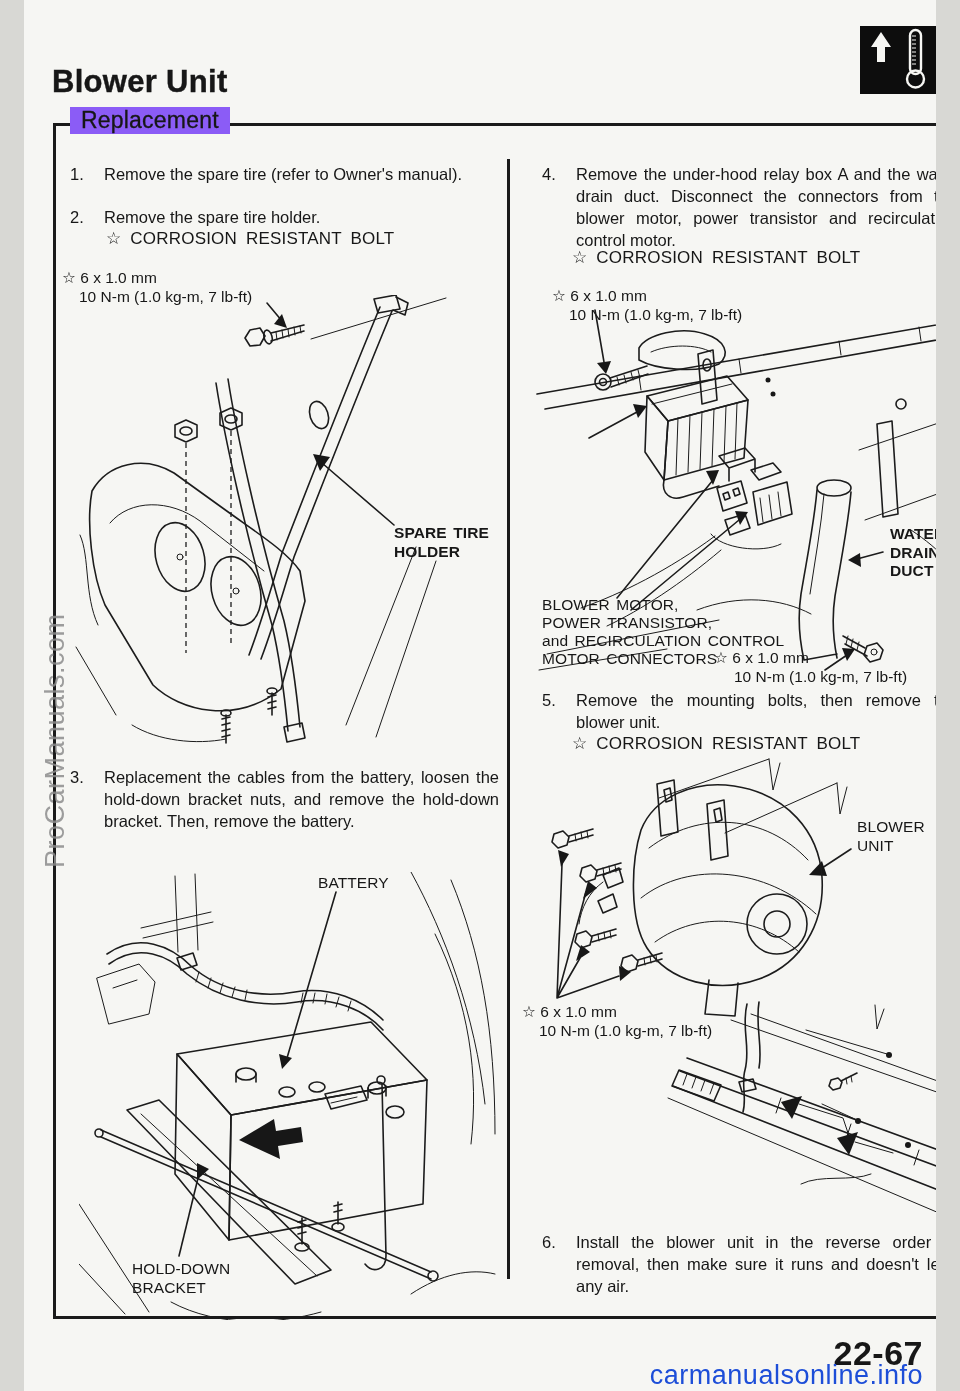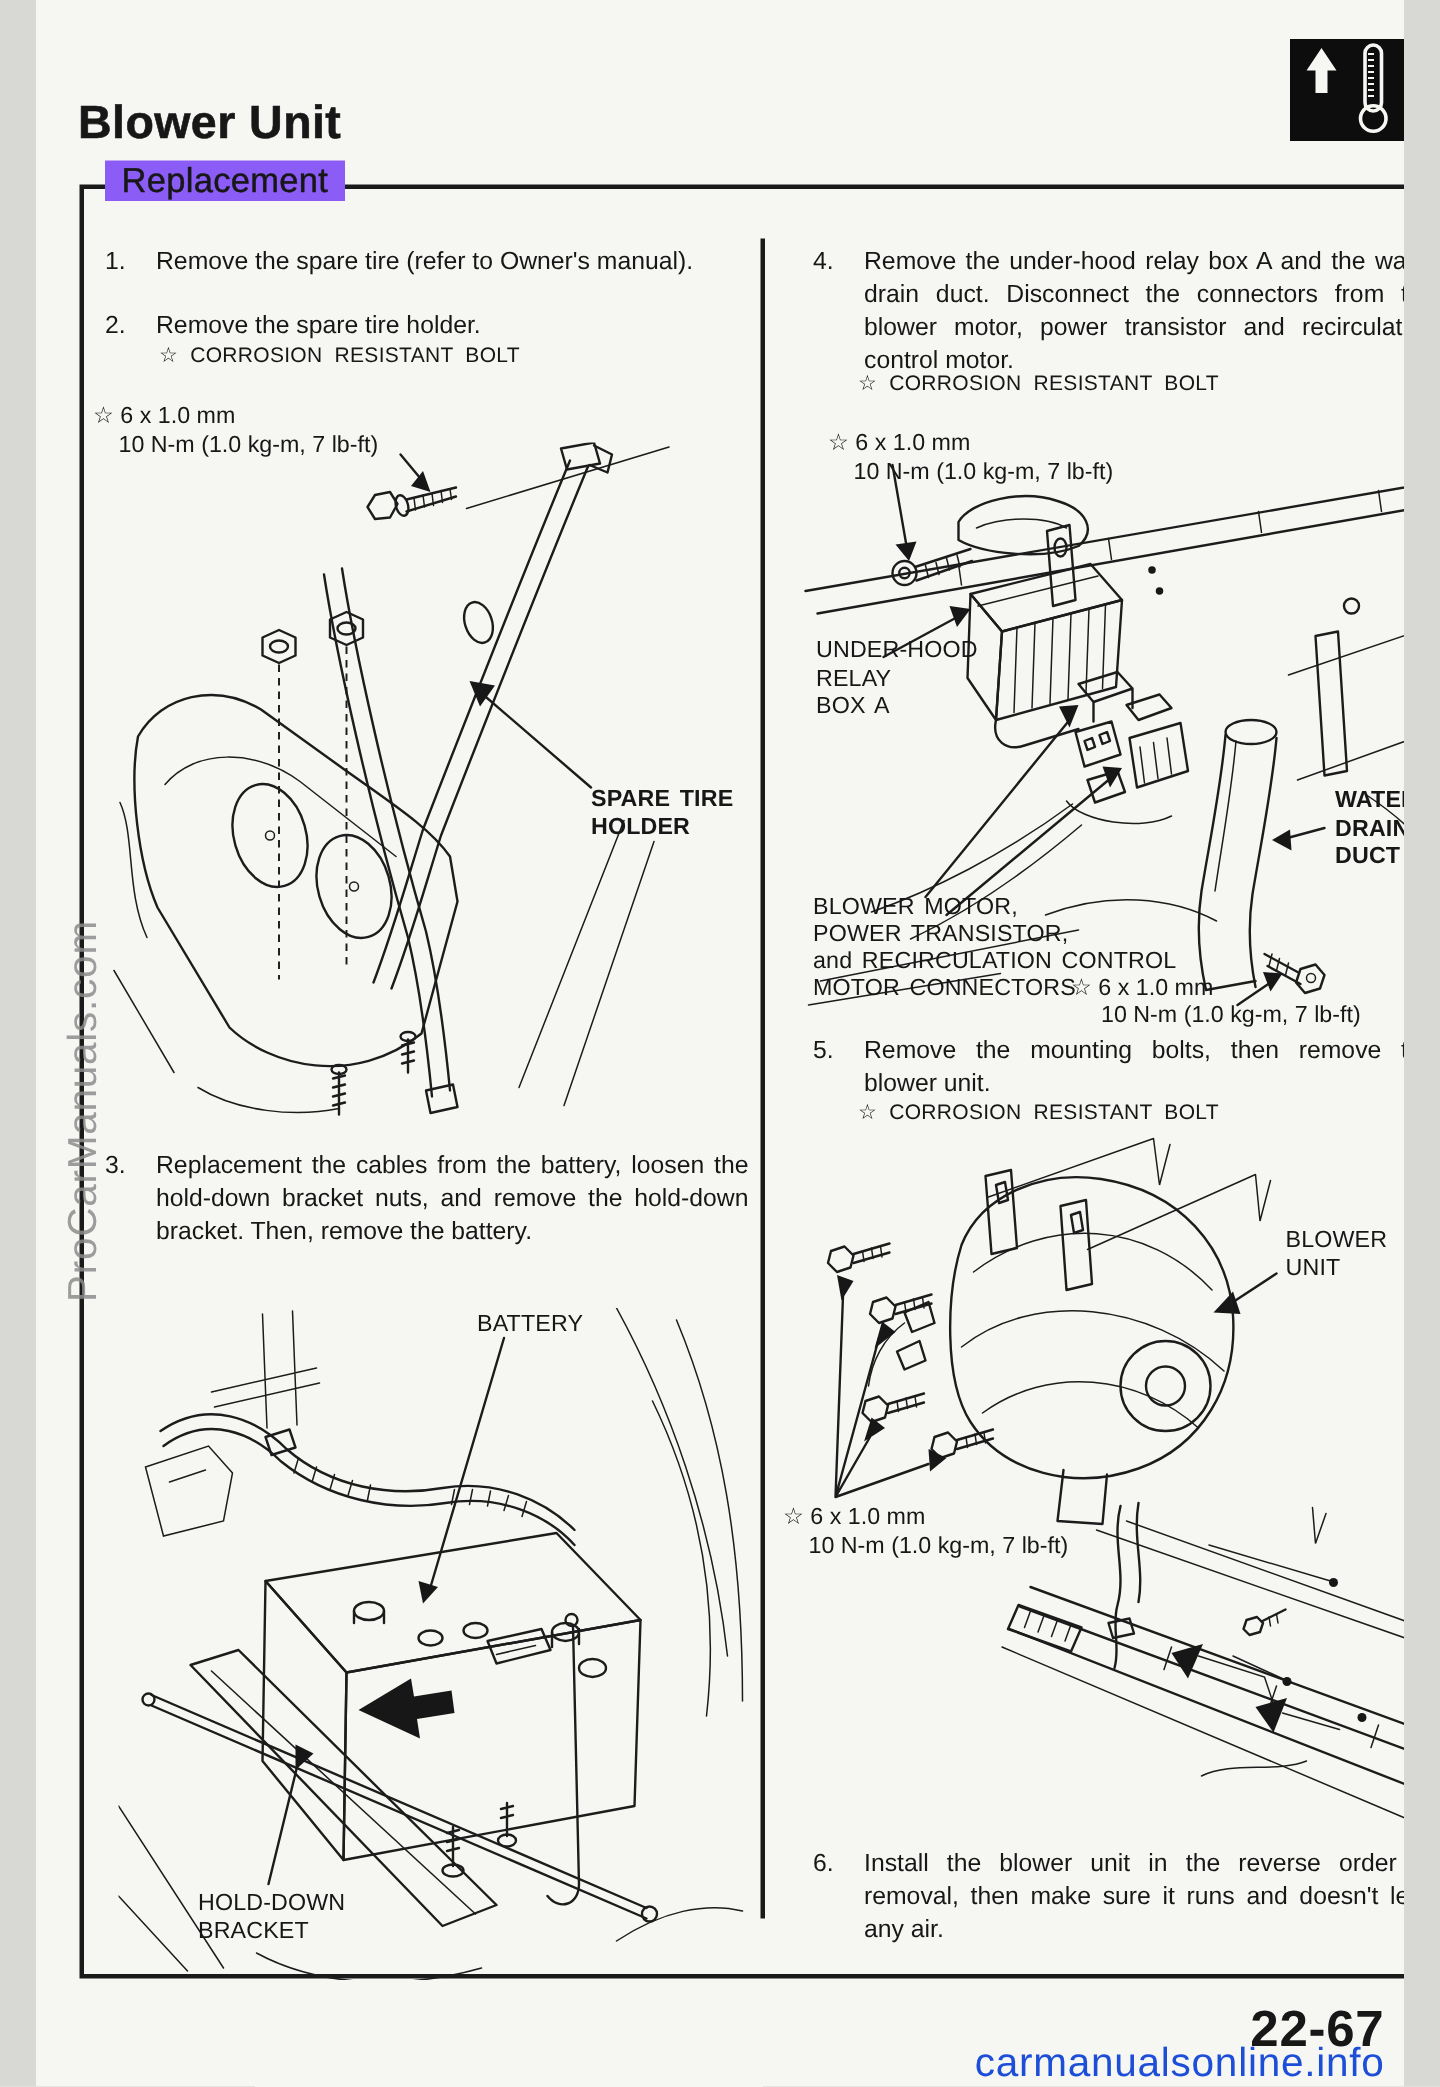--- a/index.html
+++ b/index.html
@@ -19,21 +19,21 @@
   }
   .section-label{
     position:absolute; left:46px; top:107px; background:#8b5cf6; padding:0 11px;
     font-size:23px; letter-spacing:.2px; -webkit-text-stroke:.3px #171717; z-index:3;
   }
   .col-divider{position:absolute; left:483px; top:159px; width:3px; height:1120px; background:#1a1a1a;}
   .step{position:absolute; font-size:16.5px; line-height:22px;}
   .step .num{position:absolute; left:0; top:0;}
   .step .txt{margin-left:34px; text-align:justify;}
   .note{
-    position:absolute; font-size:14px; letter-spacing:.2px; word-spacing:4px; white-space:nowrap;
+    position:absolute; font-size:17px; letter-spacing:.2px; word-spacing:4px; white-space:nowrap;
   }
   .torque{position:absolute; font-size:15.5px; line-height:19px; white-space:nowrap;}
   .torque .l2{margin-left:17px;}
   .tq-inline{position:absolute; font-size:15.5px; white-space:nowrap;}
   .fig{position:absolute;}
   .fig svg{position:absolute; left:0; top:0;}
   .fig-label{
     position:absolute; font-size:15.5px; line-height:18.5px; white-space:pre-line;
     letter-spacing:.1px; word-spacing:2px;
   }
@@ -240,23 +240,20 @@
       <path class="ln" d="M364,244 L338,251"></path>
         <polygon class="fill" points="329,252 341,245 342,259"></polygon>
       <path class="thin" d="M28,346 L200,312 M20,362 L148,341 M178,302 C220,286 262,290 292,306"></path>
       <polygon class="ln" points="348,338 358,335 364,342 361,351 351,354 345,347"></polygon>
       <circle class="thin" cx="355" cy="344" r="3"></circle>
       <path class="ln" d="M346,340 L324,328 M348,348 L326,336"></path>
       <path class="thin" d="M340,334 l-2,8 M334,331 l-2,8 M329,328 l-2,8"></path>
       <path class="ln" d="M306,362 L328,347"></path>
         <polygon class="fill" points="336,341 323,340 328,353"></polygon>
     </svg>
-    <div class="fig-label" style="left:25px; top:117px;">UNDER-HOOD
-RELAY
-BOX A</div>
     <div class="fig-label" style="left:371px; top:217px;font-weight:bold;">WATER
 DRAIN
 DUCT</div>
     <div class="fig-label" style="left:23px; top:288px; line-height:18px;">BLOWER MOTOR,
 POWER TRANSISTOR,
 and RECIRCULATION CONTROL
 MOTOR CONNECTORS</div>
   </div>
   <span class="tq-inline" style="left:690px; top:649px;">☆ 6 x 1.0 mm</span>
   <span class="tq-inline" style="left:710px; top:668px;">10 N-m (1.0 kg-m, 7 lb-ft)</span>

